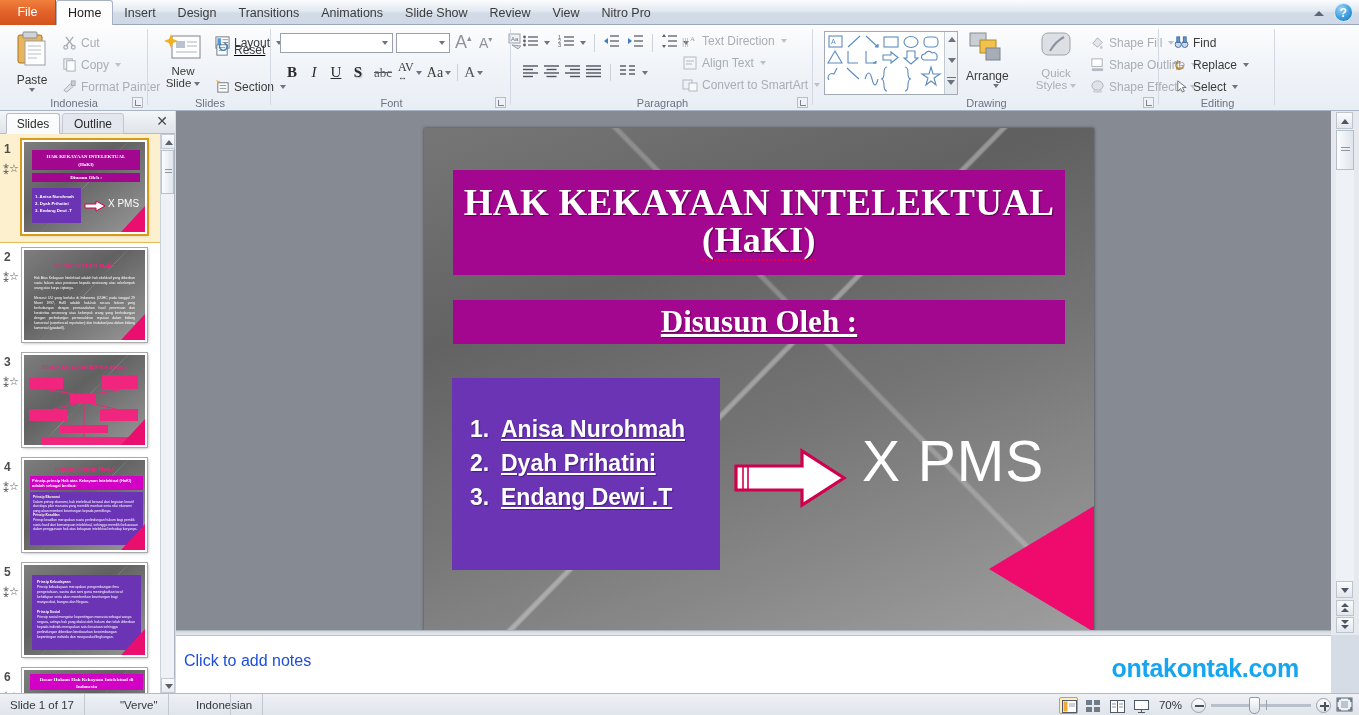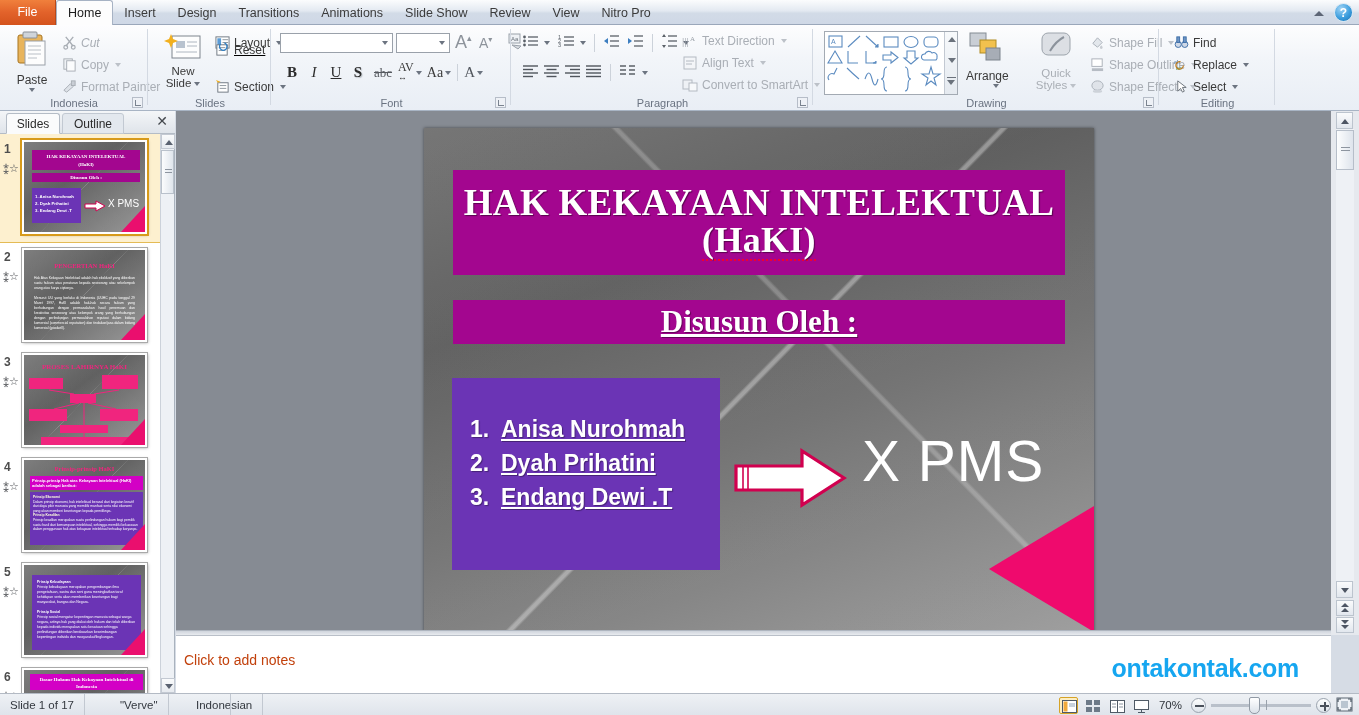--- a/index.html
+++ b/index.html
@@ -214,21 +214,21 @@
   .vs-dbl { position: absolute; left: 5px; width: 18px; height: 16px; cursor: pointer;
     background: linear-gradient(#fafbfc,#e2e7ee); border: 1px solid #bcc4ce; }
 
   
   .notes {
     position: absolute; left: 176px; right: 28px; bottom: 22px; height: 58px;
     background: #ffffff; border-top: 1px solid #b9bfc8;
   }
   .notes-split { position: absolute; left: 176px; right: 28px; bottom: 80px; height: 5px;
     background: linear-gradient(#cfd4dc,#e8ebef); border-top: 1px solid #aeb5bf; }
-  .notes-text { position: absolute; left: 8px; top: 16px; font-size: 14px; color: #c2410c; }
+  .notes-text { position: absolute; left: 8px; top: 16px; font-size: 16px; color: #1d4ed8; }
   .watermark {
     position: absolute; right: 60px; bottom: 32px;
     font-family: "Liberation Sans", sans-serif; font-weight: bold;
     font-size: 25px; color: #16a6f0; letter-spacing: -.3px;
   }
 
   
   .statusbar {
     position: absolute; left: 0; bottom: 0; width: 1359px; height: 22px;
     background: linear-gradient(to bottom,#eef1f5,#dfe4eb);
@@ -288,21 +288,21 @@
           <rect x="11" y="10" width="20" height="24" fill="#fdfdfd" stroke="#9aa0a8"></rect>
           <line x1="14" y1="15" x2="27" y2="15" stroke="#b9bfc6"></line>
           <line x1="14" y1="19" x2="27" y2="19" stroke="#b9bfc6"></line>
           <line x1="14" y1="23" x2="27" y2="23" stroke="#b9bfc6"></line>
           <line x1="14" y1="27" x2="23" y2="27" stroke="#b9bfc6"></line>
         </svg>
         <div class="btn-lbl" style="margin-top:-2px">Paste</div>
         <div class="caret" style="margin:1px auto 0;"></div>
       </div>
 
-      <div class="rbtn" style="position:absolute;left:58px;top:8px;font-style:italic;">
+      <div class="rbtn" style="position:absolute;left:58px;top:8px;">
         <svg width="15" height="15" viewBox="0 0 16 16">
           <line x1="4" y1="2" x2="12" y2="12" stroke="#a8adb4" stroke-width="1.4"></line>
           <line x1="12" y1="2" x2="4" y2="12" stroke="#a8adb4" stroke-width="1.4"></line>
           <circle cx="4" cy="13" r="2" fill="none" stroke="#a8adb4" stroke-width="1.3"></circle>
           <circle cx="12" cy="13" r="2" fill="none" stroke="#a8adb4" stroke-width="1.3"></circle>
         </svg>
         <span class="btn-lbl dim">Cut</span>
       </div>
 
       <div class="rbtn" style="position:absolute;left:58px;top:30px;">

